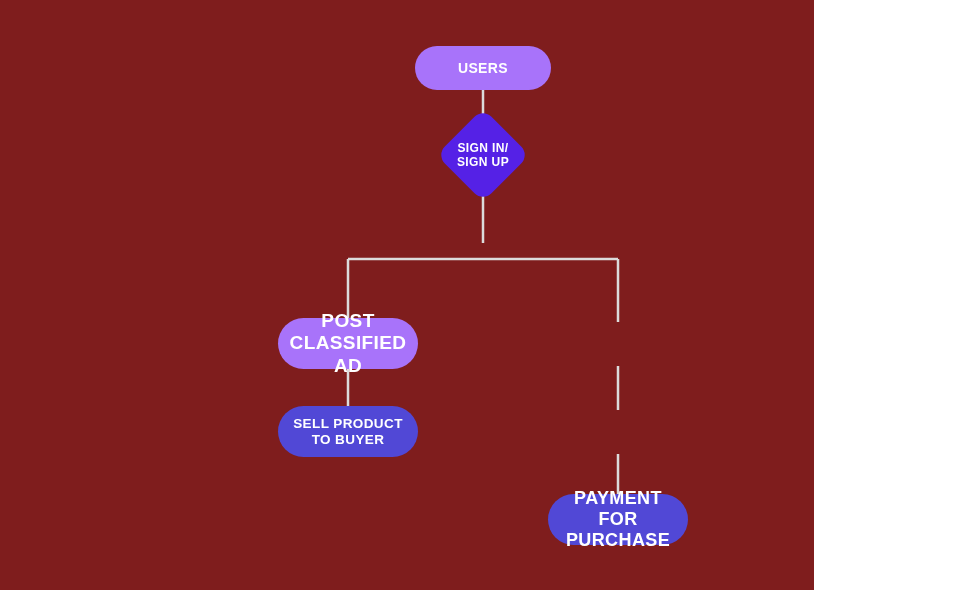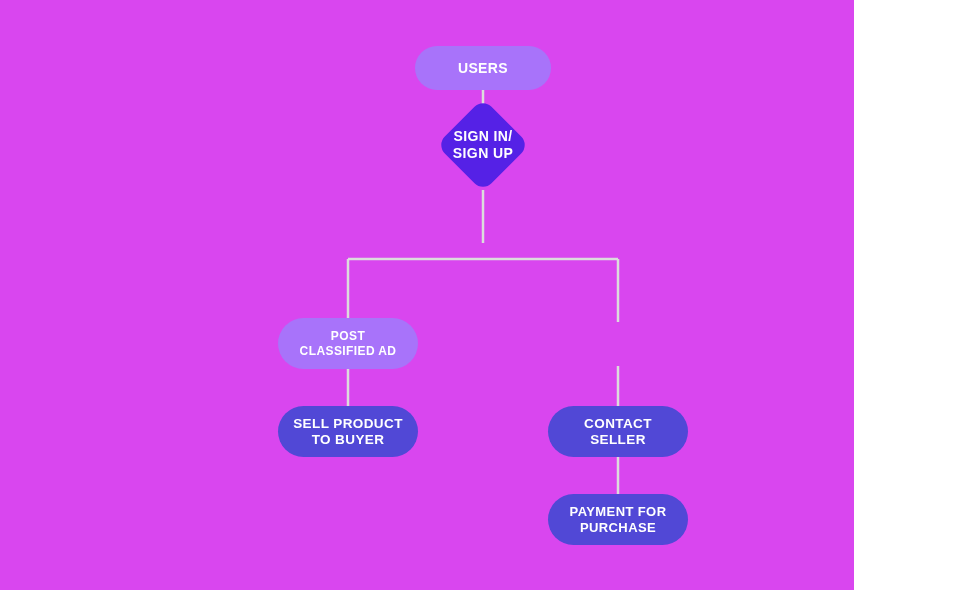--- a/index.html
+++ b/index.html
@@ -10,22 +10,21 @@
   body {
     width: 966px;
     height: 590px;
     font-family: "Liberation Sans", sans-serif;
     overflow: hidden;
   }
   #canvas {
     position: relative;
     width: 814px;
     height: 590px;
-    background: #d946ef;
-    padding-left: 40px;
+    background: #7f1d1d;
   }
   #edges {
     position: absolute;
     left: 0;
     top: 0;
     width: 966px;
     height: 590px;
   }
   .node {
     position: absolute;
@@ -58,25 +57,25 @@
     top: 46px;
     width: 136px;
     height: 44px;
     background: #a873fa;
     font-size: 14px;
   }
 
   
   #node-signin {
     left: 438px;
-    top: 100px;
+    top: 110px;
     width: 90px;
     height: 90px;
     background: transparent;
-    font-size: 14px;
+    font-size: 12px;
   }
   #node-signin .diamond-bg {
     position: absolute;
     left: 50%;
     top: 50%;
     width: 66px;
     height: 66px;
     margin-left: -33px;
     margin-top: -33px;
     background: #5521e6;
@@ -117,21 +116,21 @@
     z-index: 1;
   }
 
   
   #node-post {
     left: 278px;
     top: 318px;
     width: 140px;
     height: 51px;
     background: #a873fa;
-    font-size: 12px;
+    font-size: 19px;
   }
   #node-sell {
     left: 278px;
     top: 406px;
     width: 140px;
     height: 51px;
     background: #5148d6;
     font-size: 13.5px;
   }
 
@@ -151,21 +150,21 @@
     height: 51px;
     background: #5148d6;
     font-size: 13.5px;
   }
   #node-payment {
     left: 548px;
     top: 494px;
     width: 140px;
     height: 51px;
     background: #5148d6;
-    font-size: 13px;
+    font-size: 18px;
   }
 </style>
 </head>
 <body>
 
 <div id="canvas">
 
   <svg id="edges" viewBox="0 0 966 590" width="966" height="590" aria-hidden="true">
     <g stroke="#dcdcdc" stroke-width="2.5" fill="none" stroke-linecap="butt">
 
@@ -198,23 +197,19 @@
     <span class="label">POST
 CLASSIFIED AD</span>
   </div>
 
   <div class="node pill" id="node-sell">
     <span class="label">SELL PRODUCT
 TO BUYER</span>
   </div>
 
 
-  <div class="node pill" id="node-contact">
-    <span class="label">CONTACT
-SELLER</span>
-  </div>
 
   <div class="node pill" id="node-payment">
     <span class="label">PAYMENT FOR
 PURCHASE</span>
   </div>
 
 </div>
 
 </body></html>

